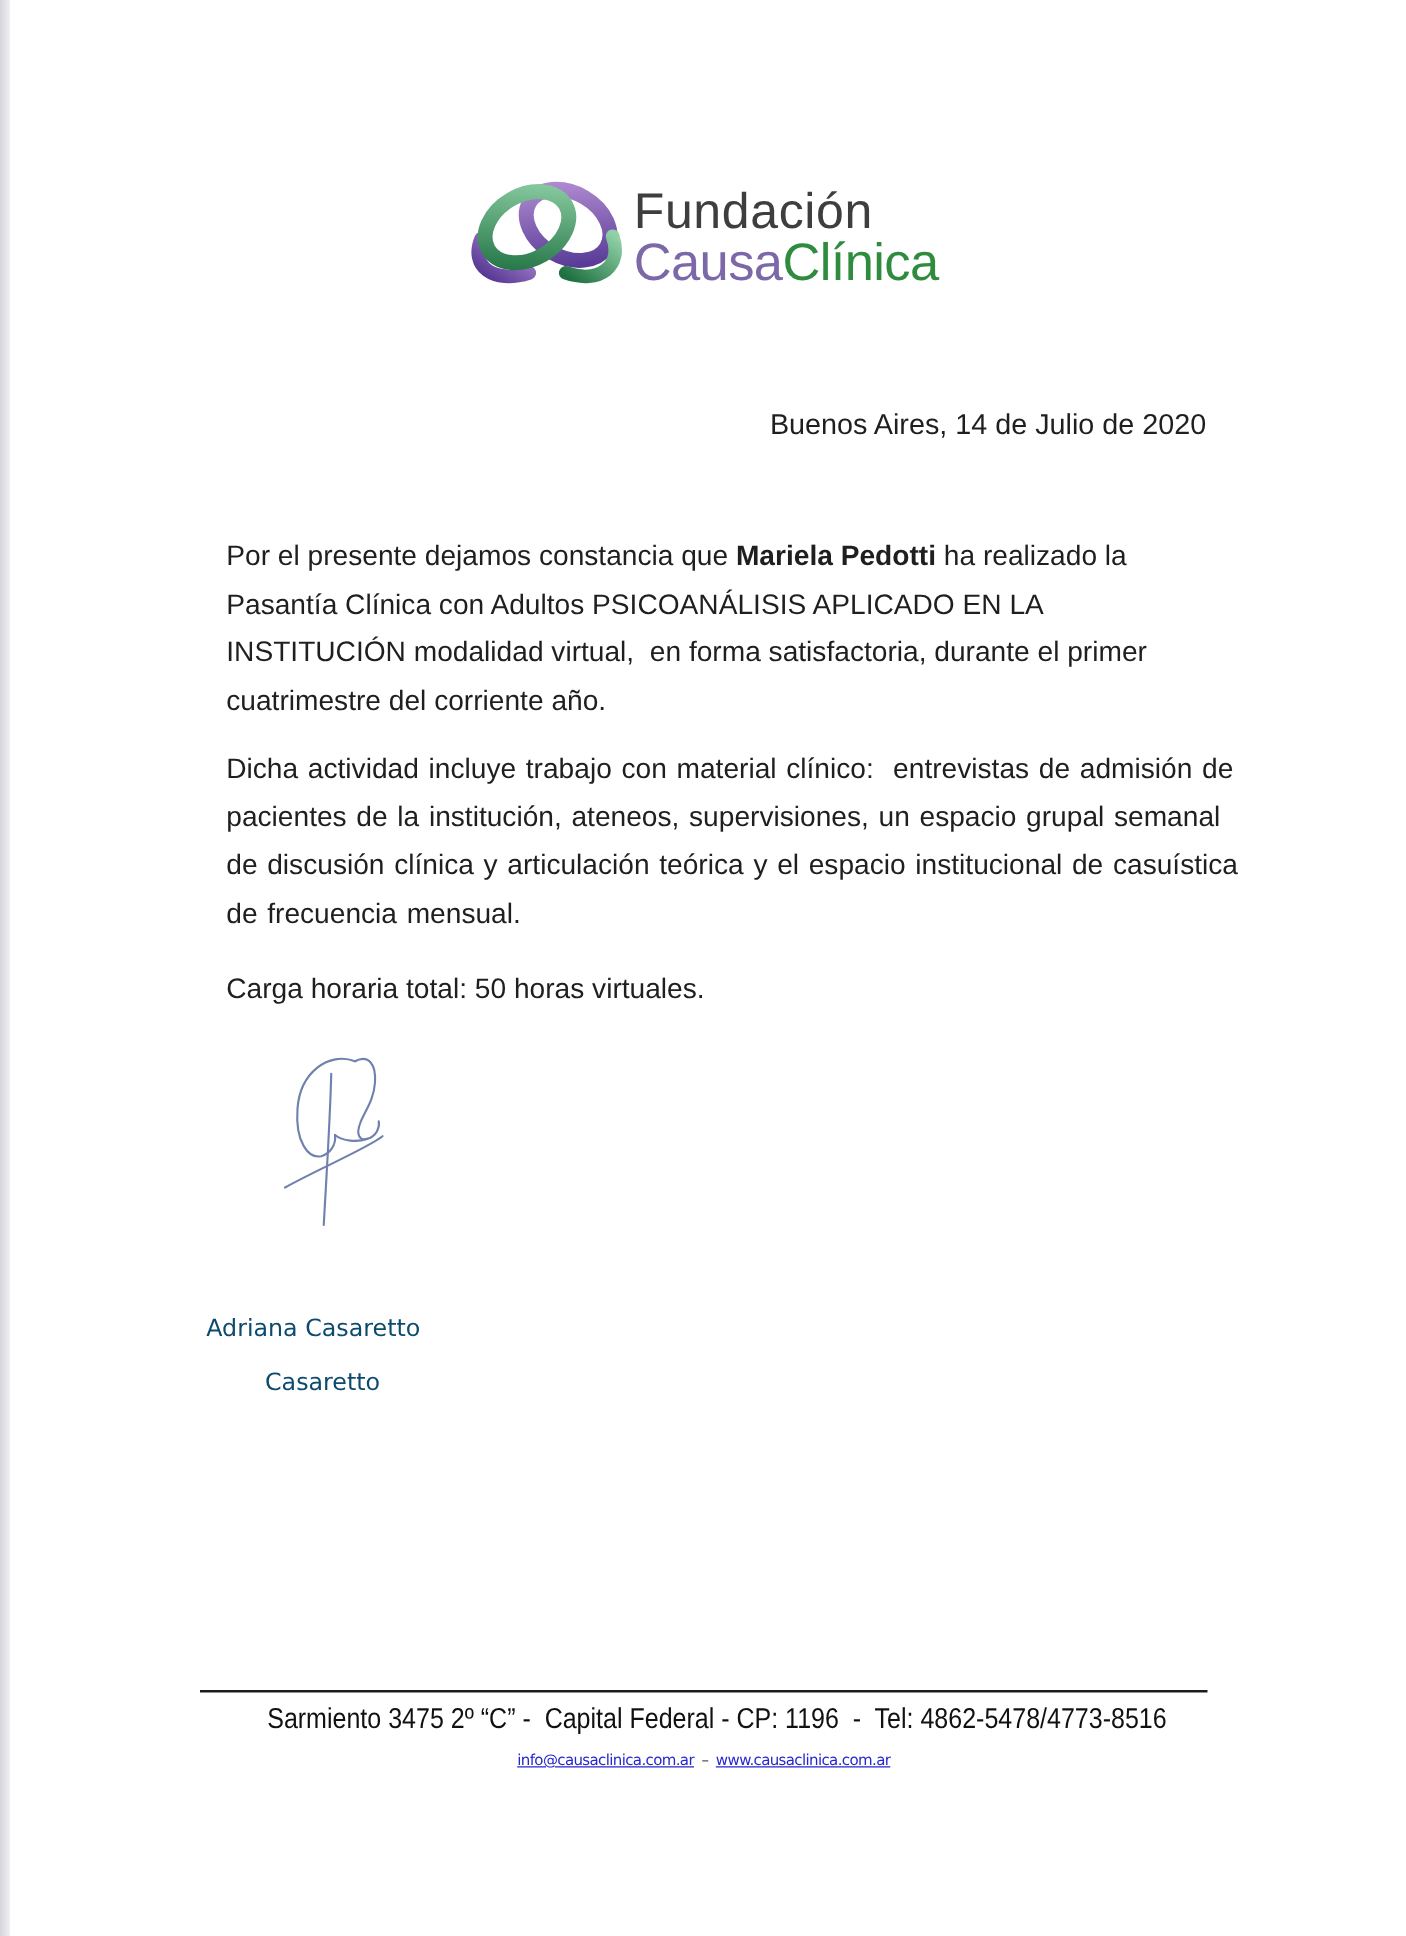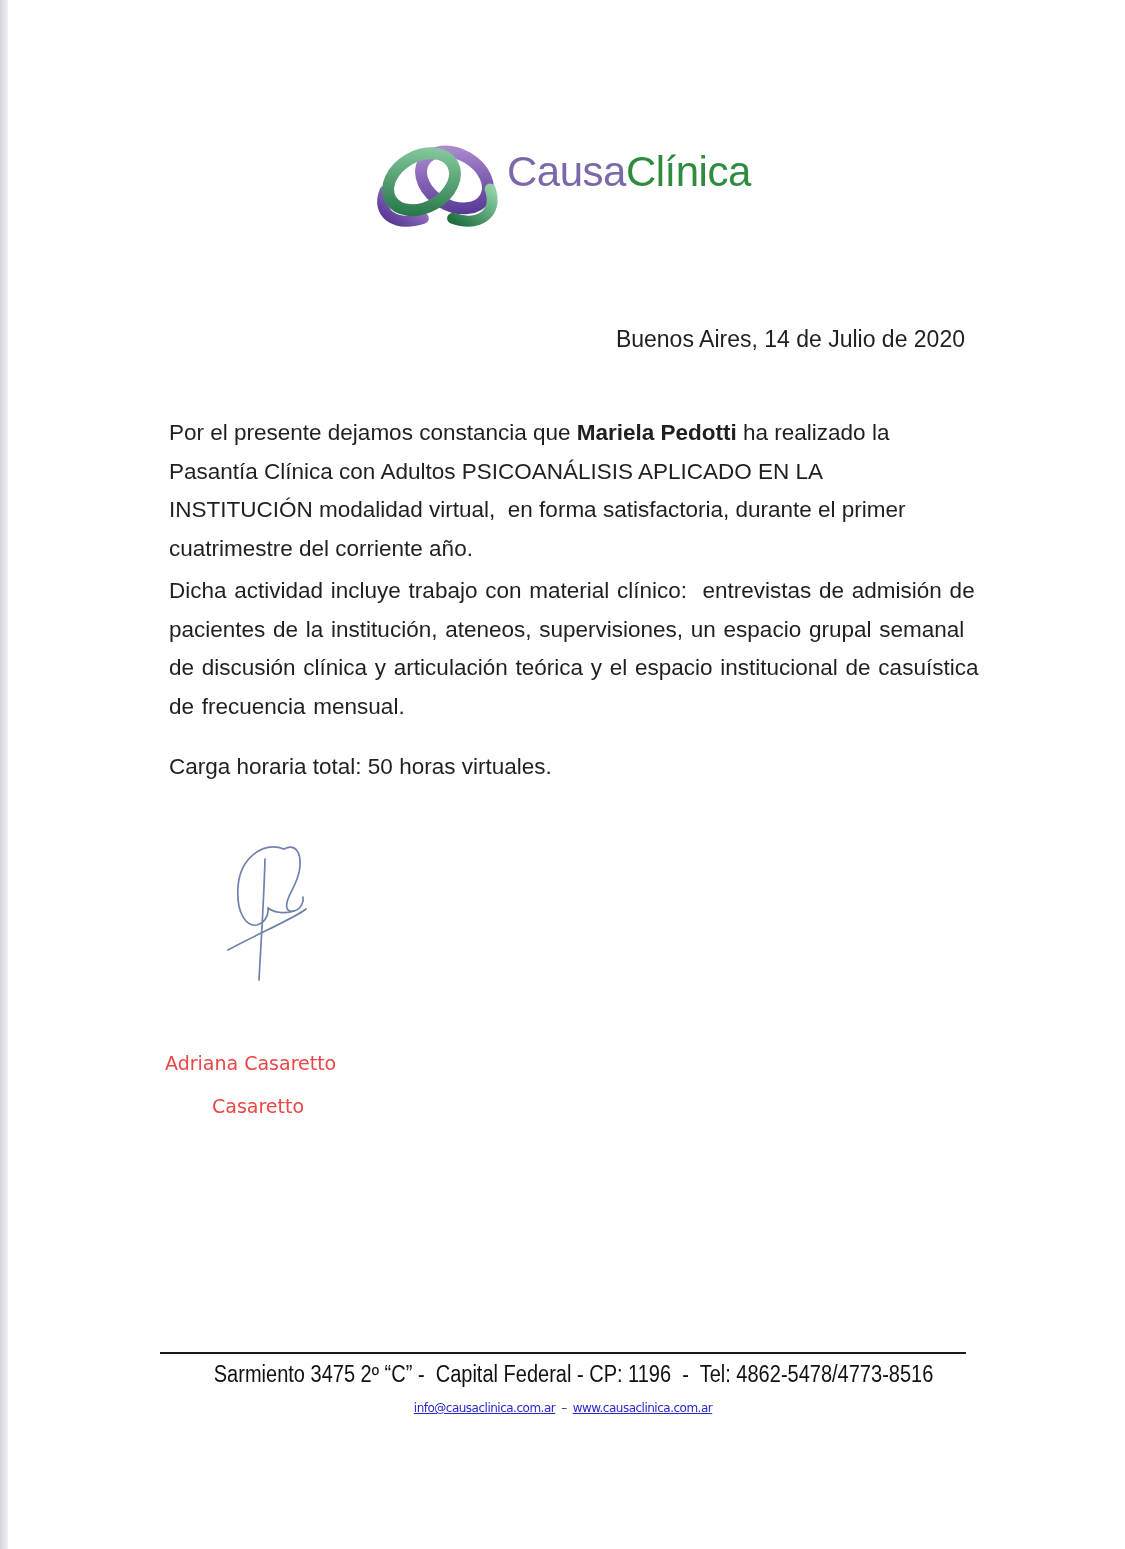--- a/index.html
+++ b/index.html
@@ -49,36 +49,36 @@
     font-size: 23px;
   }
   
   .letter-body {
     position: absolute;
     left: 165px; top: 410px;
     width: 910px;
     font-size: 22.5px;
     line-height: 38.5px;
   }
-  .letter-body p { margin: 4px; white-space: pre-wrap; }
+  .letter-body p { margin: 16px; white-space: pre-wrap; }
   .letter-body p.hours { margin-top: 22px; }
   .para-activities { word-spacing: 1.5px; }
   strong.student-name { font-weight: 700; }
   
   .signature-svg {
     position: absolute;
     left: 200px; top: 828px;
     width: 180px; height: 180px;
   }
   .signer-block {
     position: absolute;
     left: 165px; top: 1042px;
     font-family: "DejaVu Sans", sans-serif;
     font-size: 19px;
-    color: #ef4444;
+    color: #0c4a6e;
   }
   .signer-block > div { height: 43px; line-height: 43px; }
   .signer-title { padding-left: 47px; }
   
   .footer {
     position: absolute;
     left: 160px; top: 1352px;
     width: 806px;
     text-align: center;
   }
@@ -141,20 +141,21 @@
         </linearGradient>
       </defs>
       <g fill="none" stroke-linecap="round">
         <ellipse cx="88" cy="48" rx="39" ry="28" transform="rotate(30 88 48)" stroke="url(#gPurple)" stroke-width="13"></ellipse>
         <path d="M12,60 C2,84 22,100 54,90" stroke="url(#gPurple2)" stroke-width="12"></path>
         <ellipse cx="52" cy="50" rx="39" ry="28" transform="rotate(-30 52 50)" stroke="url(#gGreen)" stroke-width="13"></ellipse>
         <path d="M86,90 C116,100 136,84 127,58" stroke="url(#gGreen2)" stroke-width="12"></path>
       </g>
     </svg>
     <div class="logo-text">
+      <div class="logo-line1">Fundación</div>
       <div class="logo-line2"><span class="logo-causa">Causa</span><span class="logo-clinica">Clínica</span></div>
     </div>
   </header>
 
   <div class="date-line">Buenos Aires, 14 de Julio de 2020</div>
 
   <main class="letter-body">
     <p class="para-certification"><span>Por el presente dejamos constancia que </span><strong class="student-name">Mariela Pedotti</strong><span> ha realizado la</span><br><span>Pasantía Clínica con Adultos PSICOANÁLISIS APLICADO EN LA
 INSTITUCIÓN modalidad virtual,  en forma satisfactoria, durante el primer
 cuatrimestre del corriente año.</span></p>

